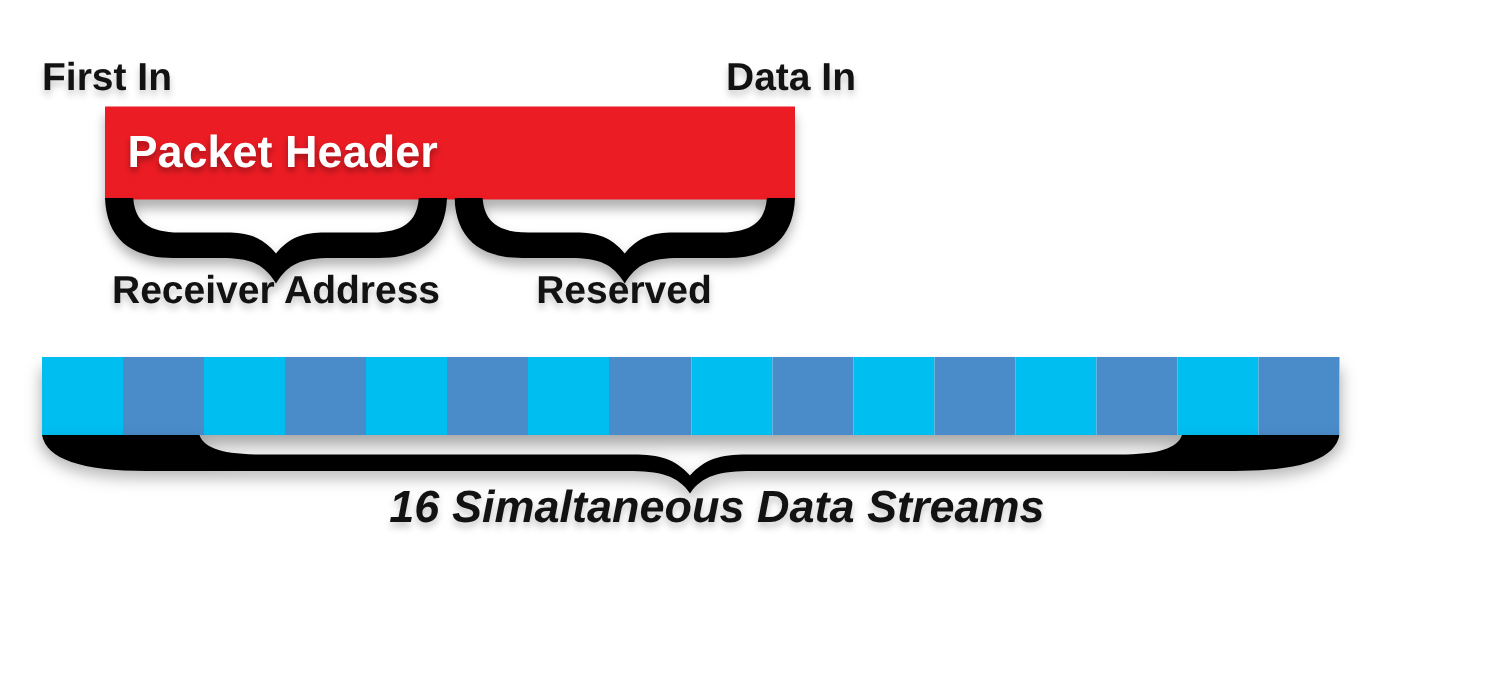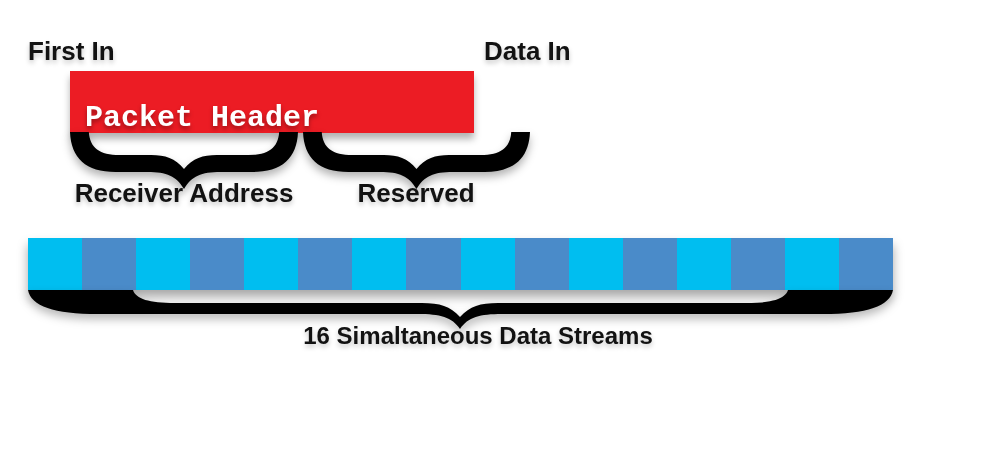--- a/index.html
+++ b/index.html
@@ -16,23 +16,23 @@
     color:#121212;
     white-space:nowrap;
     line-height:1;
     text-shadow:0 3px 5px rgba(0,0,0,0.22);
     text-align:center;
   }
   .first-in{left:28px;top:38px;font-size:26px;}
   .last-in{left:484px;top:38px;font-size:26px;}
   .red-bar{
     position:absolute;
-    left:70px;top:71px;width:404px;height:62px;
+    left:70px;top:71px;width:460px;height:62px;
     box-shadow:0 6px 7px rgba(0,0,0,0.30);
-    display:flex;align-items:flex-end;font-family:Liberation Mono, monospace;
+    display:flex;align-items:center;
   }
   .hdr-text{
     font-size:30px;
     padding-left:15px;
     line-height:1;
     text-shadow:0 3px 4px rgba(0,0,0,0.35);
   }
   .brace{
     position:absolute;
     top:132px;height:58px;
@@ -47,21 +47,21 @@
     left:28px;top:238px;width:865px;height:52px;
     display:flex;
     box-shadow:0 7px 10px rgba(0,0,0,0.35);
   }
   .stream-bar .seg{flex:1 1 0;height:100%;}
   .big-brace{
     position:absolute;
     left:28px;top:290px;width:865px;height:40px;
     filter:drop-shadow(0 5px 5px rgba(0,0,0,0.28));
   }
-  .streams{left:478px;top:324px;font-size:24px;transform:translateX(-50%);}
+  .streams{left:478px;top:324px;font-size:30px;transform:translateX(-50%);font-style:italic;}
 </style>
 </head>
 <body>
 
 <div class="canvas">
 
   <div class="lbl first-in" style="color: rgb(18, 18, 18);">First In</div>
 
   <div class="lbl last-in" style="color: rgb(18, 18, 18);">Data In</div>
 

